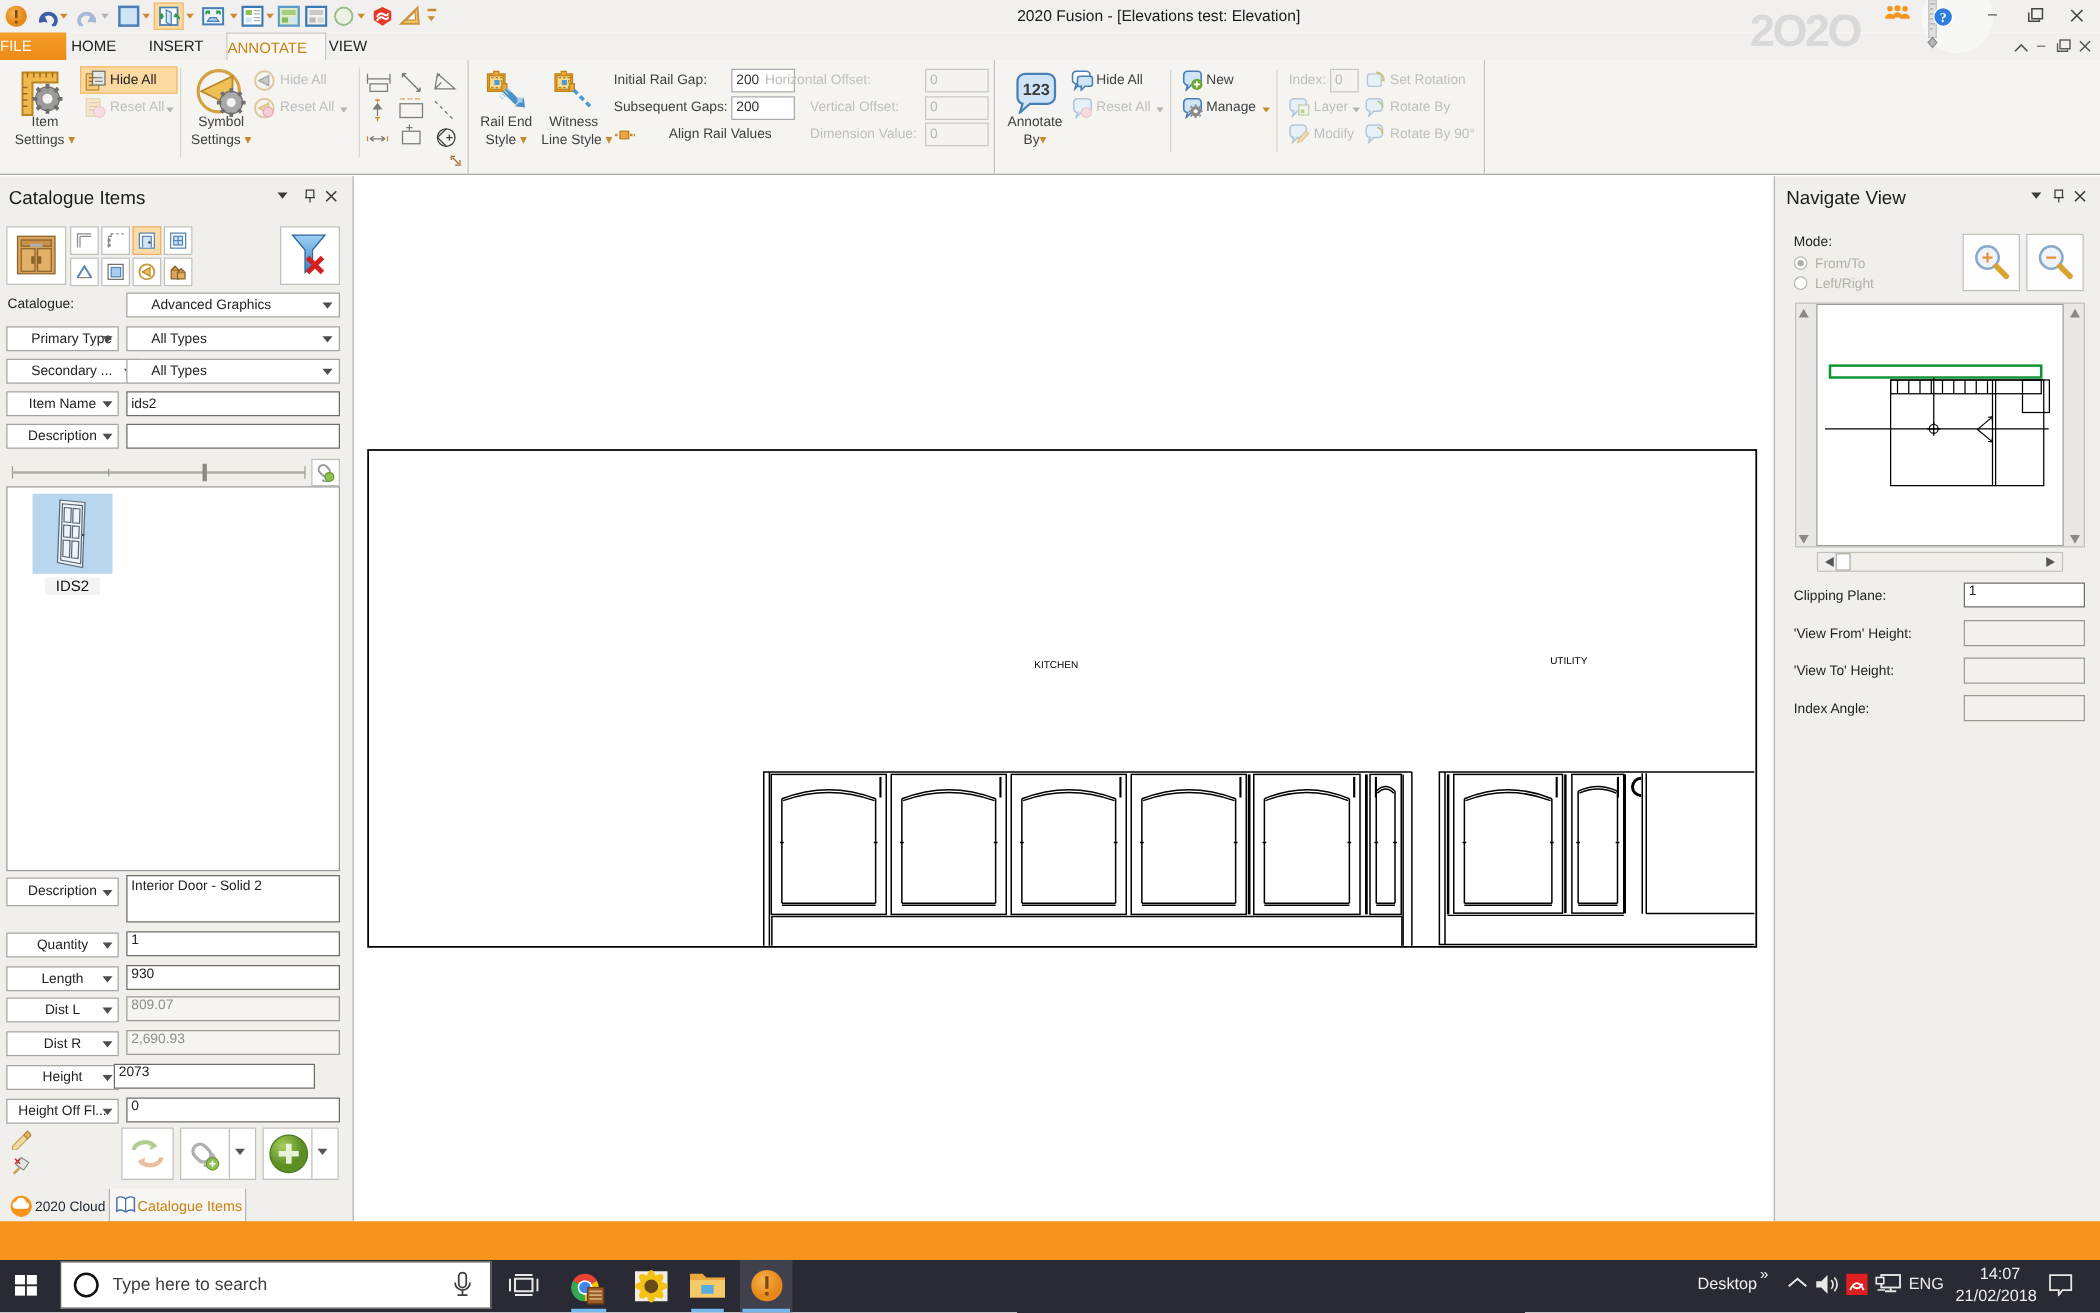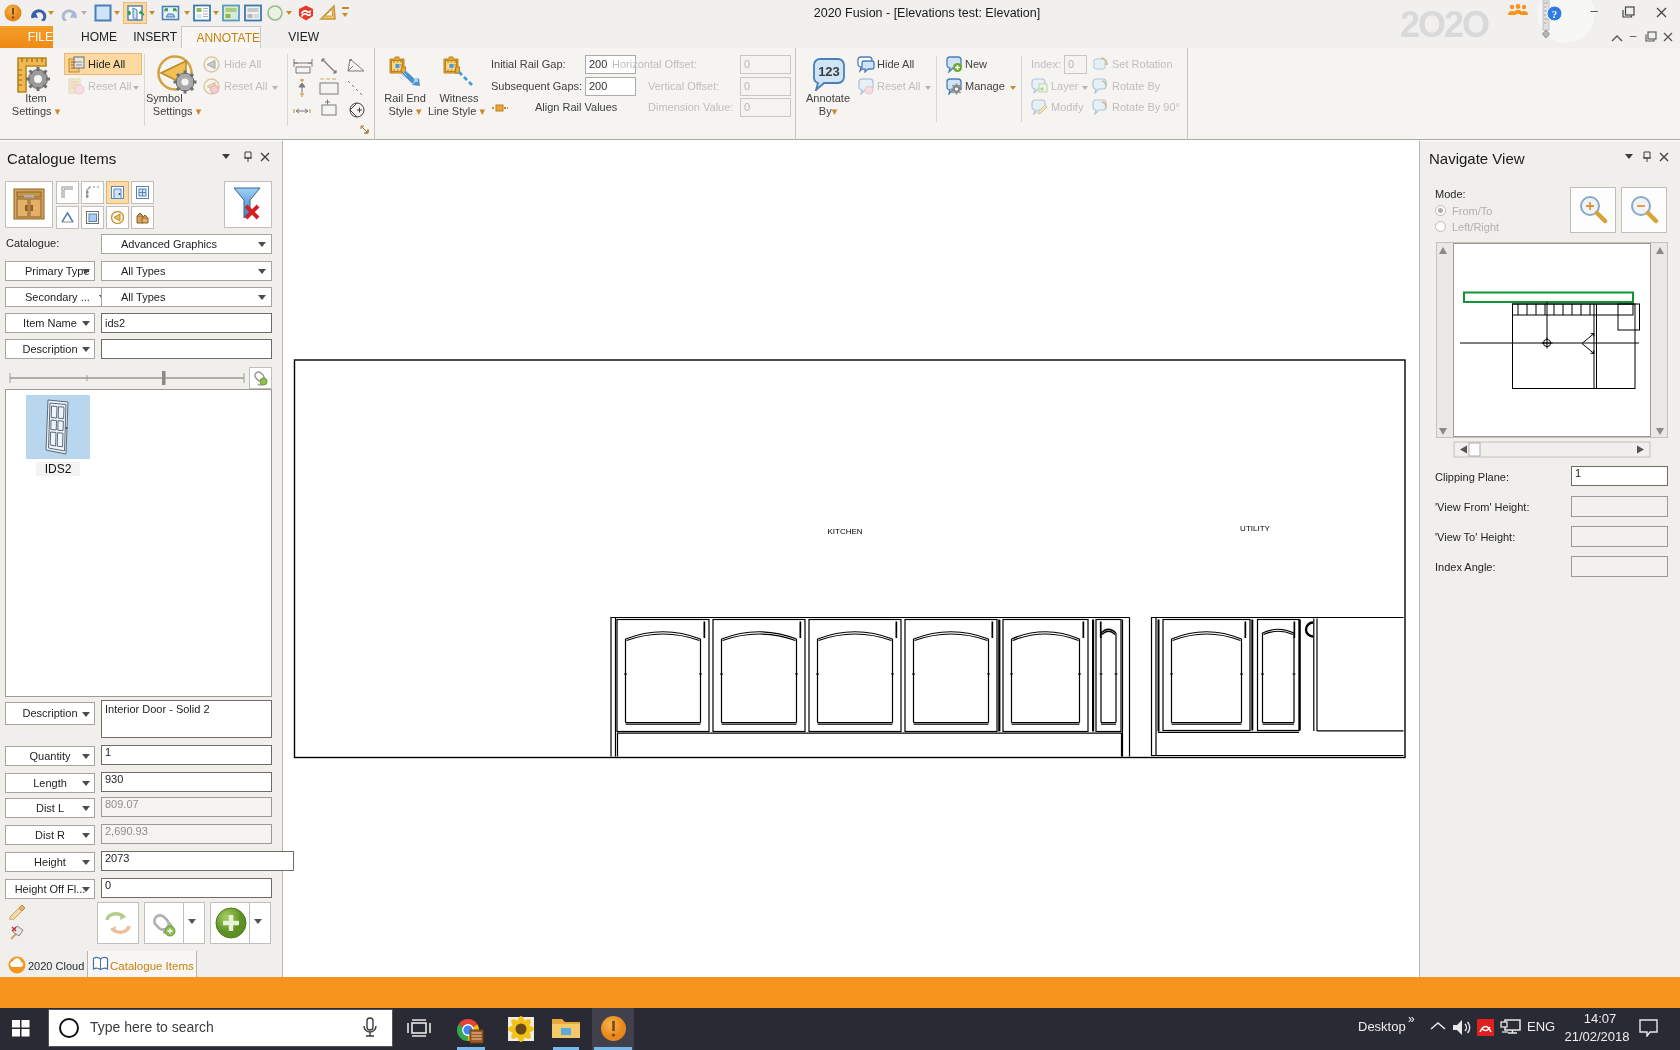--- a/index.html
+++ b/index.html
@@ -5,21 +5,21 @@
 *{margin:0;padding:0;box-sizing:border-box;}
 html,body{width:1680px;height:1050px;overflow:hidden;font-family:"Liberation Sans",sans-serif;}
 body{position:relative;background:#fff;}
 .abs{position:absolute;}
 
 #titlebar{left:0;top:0;width:1680px;height:26px;background:#f1f0ef;}
 #title{left:174px;top:0;width:1506px;height:26px;line-height:26px;text-align:center;font-size:12.5px;color:#1a1a1a;}
 .winbtn{font-size:13px;color:#444;}
 
 #tabrow{left:0;top:26px;width:1680px;height:22px;background:#f1f0ef;}
-.tab{position:absolute;top:0;height:22px;line-height:22px;font-size:12px;color:#202020;text-align:right;}
+.tab{position:absolute;top:0;height:22px;line-height:22px;font-size:12px;color:#202020;text-align:left;}
 #tab-file{left:0;width:53px;background:linear-gradient(#f49e2a,#ee8a15);color:#fff;}
 #tab-annotate{background:#f7f6f4;border:1px solid #cbc8c4;border-bottom:none;color:#c8820e;}
 
 #ribbon{left:0;top:48px;width:1680px;height:92px;background:#f5f4f1;border-bottom:1px solid #a8a8a8;}
 .gsep{position:absolute;top:7px;height:106px;width:1px;background:#dad7d2;}
 .glabel{position:absolute;top:122px;height:13px;font-size:11px;color:#5c5c5c;text-align:center;}
 .rtext{position:absolute;font-size:11px;color:#3f3f3f;white-space:nowrap;}
 .rgray{color:#c0bebc !important;}
 .rfield{position:absolute;background:#fff;border:1px solid #ababab;font-size:11px;color:#303030;padding-left:3px;line-height:17px;}
 .rfield.dis{background:#f4f3f1;border-color:#c9c7c4;color:#b8b6b4;}
@@ -105,21 +105,21 @@
   <circle cx="19" cy="19" r="16.5" fill="none" stroke="#d3a343" stroke-width="2.5"></circle>
   <path d="M5,19 L30,7 L30,31 z" fill="#f0c054" stroke="#b8882a" stroke-width="1.5"></path>
   <g transform="translate(29,28)">
         <circle r="9" fill="#a9a9a9" stroke="#6e6e6e"></circle>
         <circle r="3.6" fill="#f5f4f1"></circle>
         <g stroke="#6e6e6e" stroke-width="3">
           <path d="M0,-11.5 V-8 M0,8 V11.5 M-11.5,0 H-8 M8,0 H11.5 M-8,-8 L-5.6,-5.6 M5.6,5.6 L8,8 M-8,8 L-5.6,5.6 M5.6,-5.6 L8,-8"></path>
         </g>
       </g>
 </svg>
-<div class="rtext" style="left:146px;top:44px;width:62px;">Symbol</div>
+<div class="rtext" style="left:146px;top:44px;width:62px;text-align:center;">Symbol</div>
 <div class="rtext" style="left:146px;top:57px;width:62px;text-align:center;">Settings <span style="color:#c98a2c;">▾</span></div>
 
 <svg class="abs" style="left:203px;top:8px;" width="17" height="17" viewBox="0 0 17 17">
       <circle cx="8.5" cy="8.5" r="7.5" fill="none" stroke="#ddc8a0" stroke-width="1.5"></circle>
       <path d="M4,8.5 L12,4.5 V12.5 z" fill="#c9c9c9" stroke="#a8a8a8"></path>
     </svg>
 <div class="rtext rgray" style="left:224px;top:10px;">Hide All</div>
 <svg class="abs" style="left:203px;top:30px;" width="17" height="17" viewBox="0 0 17 17">
       <circle cx="8.5" cy="8.5" r="7.5" fill="none" stroke="#ddc8a0" stroke-width="1.5"></circle>
       <path d="M4,8.5 L12,4.5 V12.5 z" fill="#f0d9a8" stroke="#d8bd85"></path>
@@ -174,21 +174,21 @@
 
 <svg class="abs" style="left:441px;top:7px;" width="38" height="36" viewBox="0 0 38 36">
   <path d="M3,4 h5 v-2 h4 v2 h5 v14 h-14 z" fill="#e8a93c" stroke="#c08018"></path>
   <rect x="4.5" y="5.5" width="11" height="11" fill="#f6d98e" stroke="#c08018"></rect>
   <path d="M6,7 h2 m1.5,0 h2 m1.5,0 h2 M6,15 h2 m1.5,0 h2 M14,9 v2 m0,3 v2" stroke="#b07a1a" stroke-width="1"></path>
   <rect x="8.5" y="9" width="4" height="4" fill="#4a9ad4"></rect>
   <rect x="14.5" y="12" width="4" height="6" fill="#e8a93c" stroke="#c08018"></rect>
   <path d="M18,17 l3,3 M23,22 l3,3 M28,27 l3,3" stroke="#4a9ad4" stroke-width="2.8"></path>
 </svg>
 <div class="rtext" style="left:428px;top:44px;width:62px;text-align:center;">Witness</div>
-<div class="rtext" style="left:428px;top:57px;width:62px;text-align:left;">Line Style <span style="color:#c98a2c;">▾</span></div>
+<div class="rtext" style="left:428px;top:57px;width:62px;text-align:right;">Line Style <span style="color:#c98a2c;">▾</span></div>
 
 <div class="rtext" style="left:491px;top:10px;">Initial Rail Gap:</div>
 <div class="rfield" style="left:585px;top:7px;width:51px;height:19px;">200</div>
 <div class="rtext" style="left:491px;top:32px;">Subsequent Gaps:</div>
 <div class="rfield" style="left:585px;top:29px;width:51px;height:19px;">200</div>
 <svg class="abs" style="left:492px;top:55px;" width="16" height="11">
       <rect x="4" y="2" width="7" height="6" fill="#f0a43c" stroke="#b87e20"></rect>
       <path d="M0,5 h3 M12,5 h4" stroke="#c98a2c" stroke-width="2" stroke-dasharray="2 1"></path>
     </svg>
 <div class="rtext" style="left:511px;top:53px;margin-left:24px;">Align Rail Values</div>
@@ -471,21 +471,21 @@
   <div class="pfield" style="left:101px;top:559px;width:171px;height:38px;border-color:#6e6b68;line-height:17px;">Interior Door - Solid 2</div>
   <div class="pdrop" style="left:5px;top:605px;width:90px;height:20px;text-align:center;padding-left:0;">Quantity<span class="dropbtn" style="right:4px;"></span></div>
   <div class="pfield" style="left:101px;top:604px;width:171px;height:20px;border-color:#6e6b68;">1</div>
   <div class="pdrop" style="left:5px;top:632px;width:90px;height:20px;text-align:center;padding-left:0;">Length<span class="dropbtn" style="right:4px;"></span></div>
   <div class="pfield" style="left:101px;top:631px;width:171px;height:20px;border-color:#6e6b68;">930</div>
   <div class="pdrop" style="left:5px;top:657px;width:90px;height:20px;text-align:center;padding-left:0;">Dist L<span class="dropbtn" style="right:4px;"></span></div>
   <div class="pfield dis" style="left:101px;top:656px;width:171px;height:20px;">809.07</div>
   <div class="pdrop" style="left:5px;top:684px;width:90px;height:20px;text-align:center;padding-left:0;">Dist R<span class="dropbtn" style="right:4px;"></span></div>
   <div class="pfield dis" style="left:101px;top:683px;width:171px;height:20px;">2,690.93</div>
   <div class="pdrop" style="left:5px;top:711px;width:90px;height:20px;text-align:center;padding-left:0;">Height<span class="dropbtn" style="right:4px;"></span></div>
-  <div class="pfield" style="left:101px;top:710px;width:193px;height:20px;border-color:#6e6b68;">2073</div>
+  <div class="pfield" style="left:91px;top:710px;width:161px;height:20px;border-color:#6e6b68;">2073</div>
   <div class="pdrop" style="left:5px;top:738px;width:90px;height:20px;text-align:center;padding-left:0;">Height Off Fl...<span class="dropbtn" style="right:4px;"></span></div>
   <div class="pfield" style="left:101px;top:737px;width:171px;height:20px;border-color:#6e6b68;">0</div>
 
   <svg class="abs" style="left:8px;top:762px;" width="17" height="17">
       <path d="M2,14 l9,-9 3,3 -9,9 -3,0 z" fill="#f3d9a8" stroke="#c9a85c"></path>
       <path d="M11,5 l3,-3 3,3 -3,3 z" fill="#e8b06a" stroke="#c08a3c"></path>
     </svg>
   <svg class="abs" style="left:8px;top:783px;" width="17" height="17">
       <path d="M3,15 l7,-7" stroke="#c9a85c" stroke-width="2"></path>
       <path d="M9,2 l6,4 -4,6 -6,-4 z" fill="#e8e6e3" stroke="#8a8a8a"></path>

